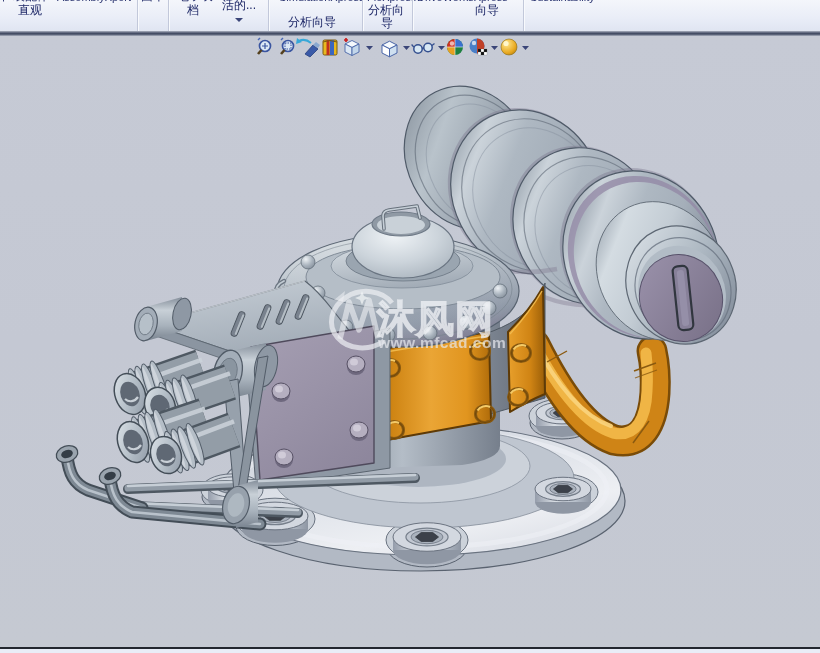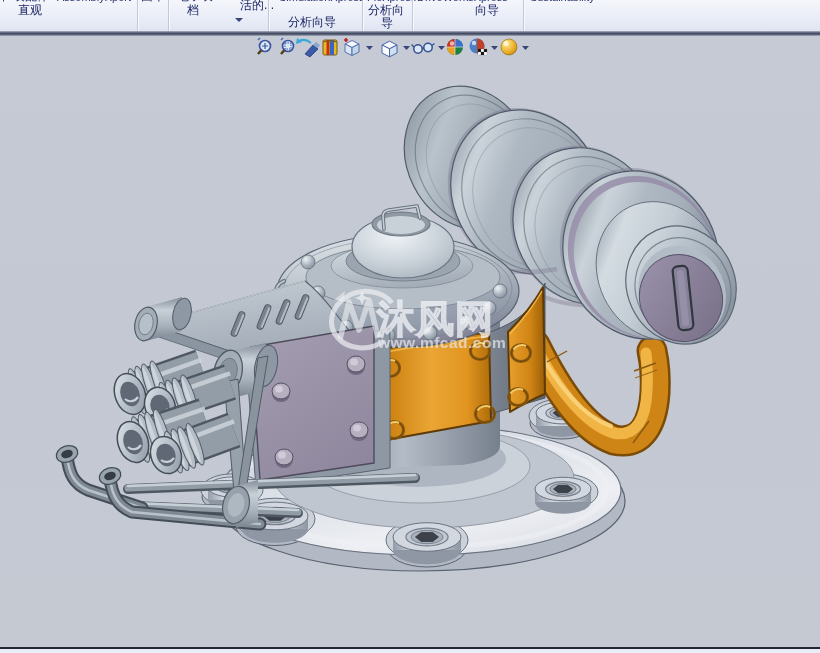--- a/index.html
+++ b/index.html
@@ -22,21 +22,21 @@
 <body>
 <div id="page">
   <div id="tbar">
     <span class="tt" style="left:-6px;top:-10px;">口</span>
       <span class="tt" style="left:13px;top:-10px;">装配体</span>
     <span class="tt" style="left:18px;top:4px;">直观</span>
     <span class="te" style="left:57px;top:-9px;">AssemblyXpert</span>
     <span class="tt" style="left:141px;top:-10px;">面十</span>
     <span class="tt" style="left:177px;top:-10px;">电子表</span>
     <span class="tt" style="left:187px;top:4px;">档</span>
-    <span class="tt" style="left:240px;top:-1px;">活的...</span>
+    <span class="tt" style="left:222px;top:-1px;">活的...</span>
     <span class="te" style="left:279px;top:-9px;">SimulationXpress</span>
     <span class="tt" style="left:288px;top:16px;">分析向导</span>
     <span class="te" style="left:367px;top:-9px;">FloXpress</span>
     <span class="tt" style="left:368px;top:4px;text-align:right;">分析向</span>
     <span class="tt" style="left:381px;top:17px;">导</span>
     <span class="te" style="left:417px;top:-9px;">DriveWorksXpress</span>
     <span class="tt" style="left:448px;top:4px;margin-left:27px;">向导</span>
     <span class="te" style="left:530px;top:-9px;">Sustainability</span>
     <div class="sep" style="left:137px;"></div>
     <div class="sep" style="left:168px;"></div>

